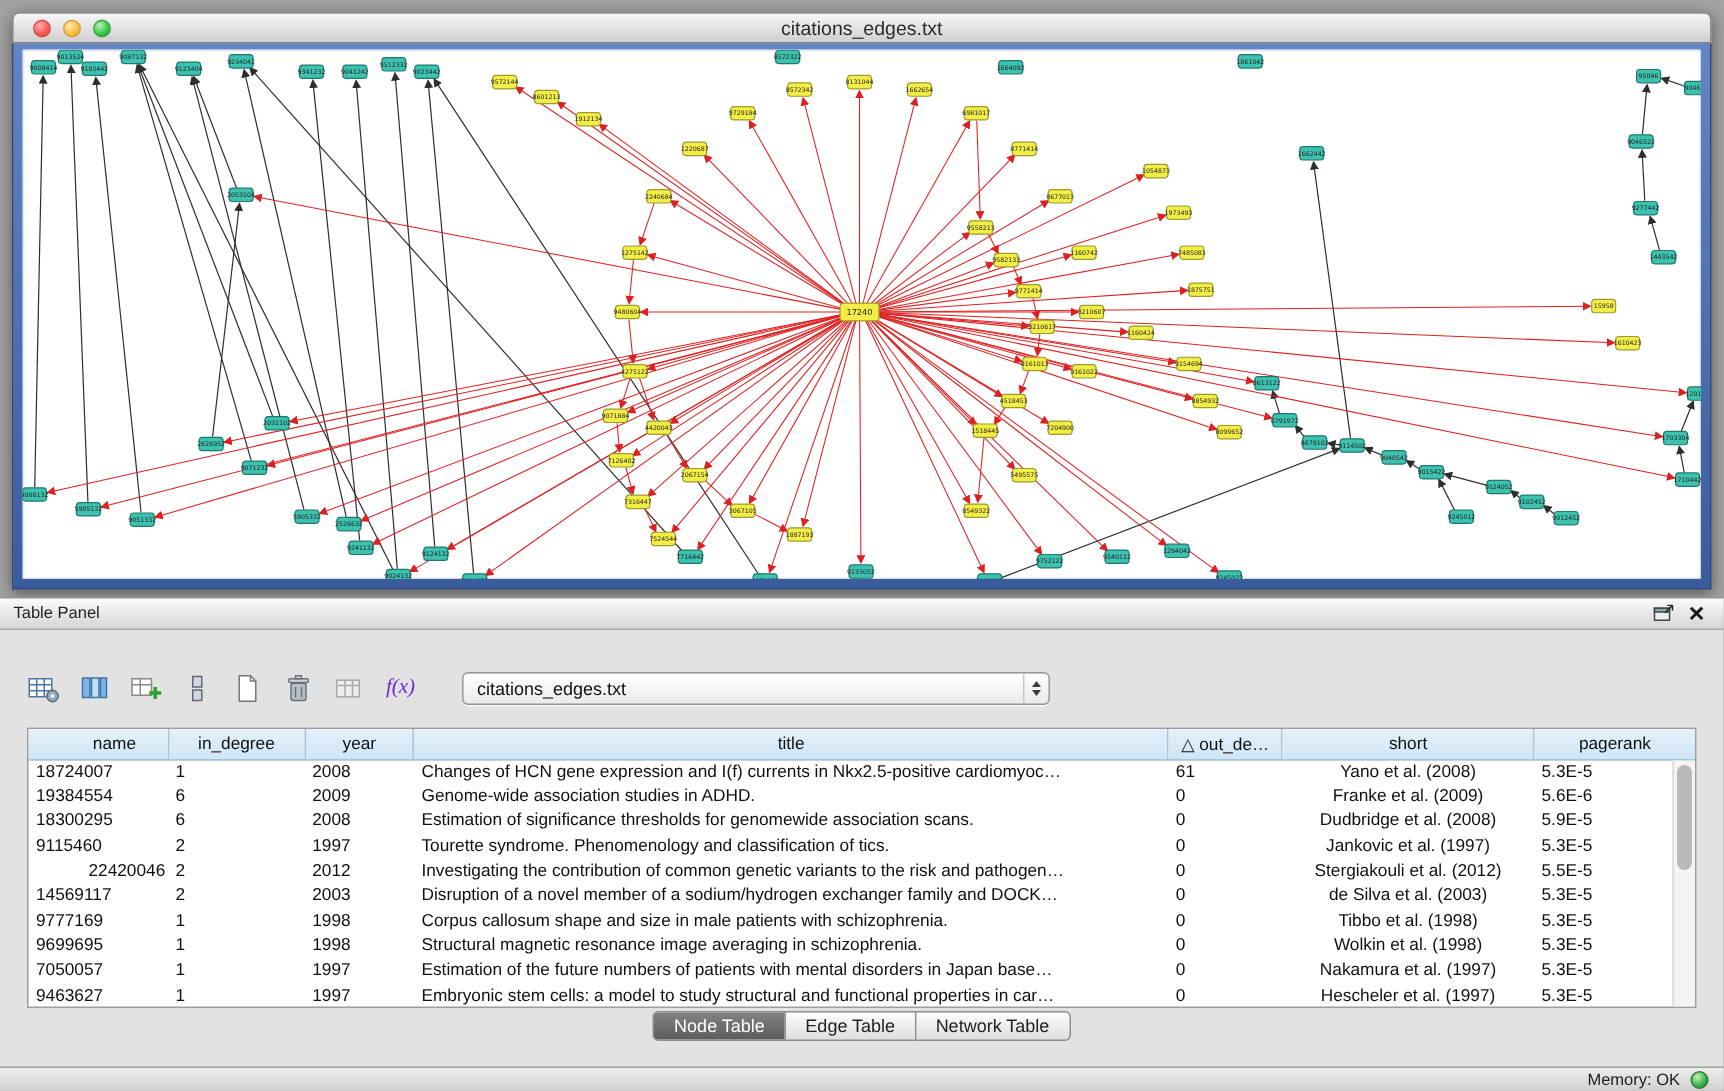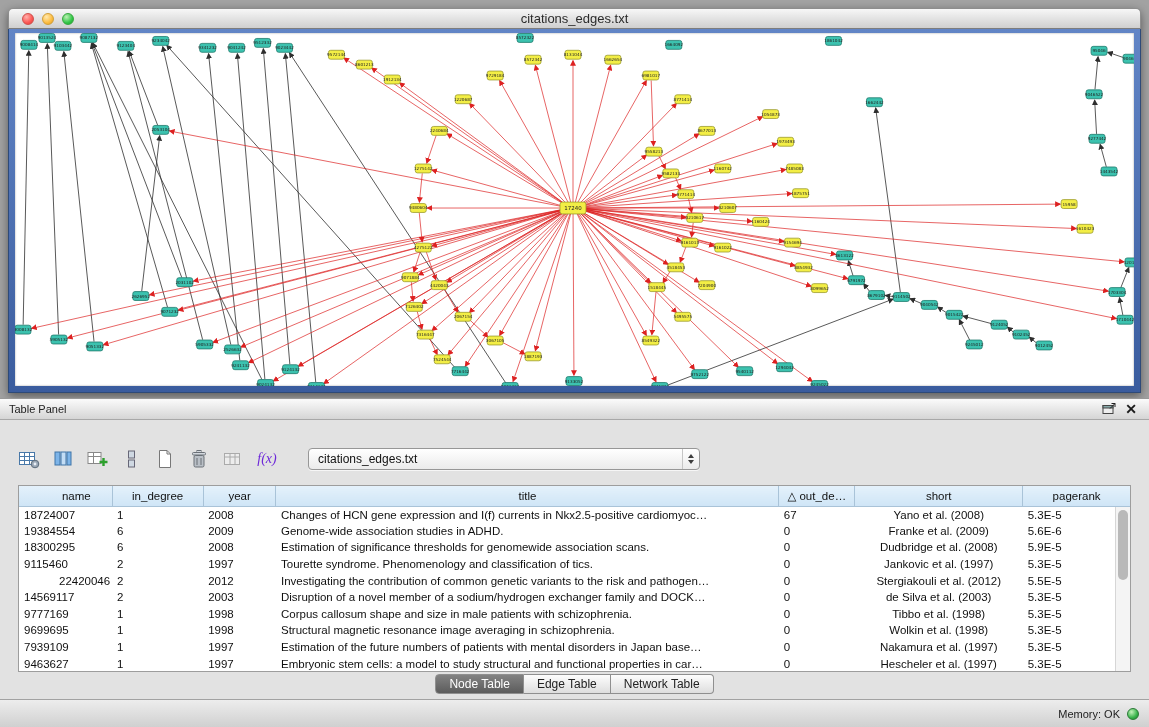--- a/index.html
+++ b/index.html
@@ -97,21 +97,21 @@
     height:20px; padding:0 13px; font-size:12px; color:#222;
     background:linear-gradient(#fdfdfd,#dedede);
     border:1px solid #8f8f8f; border-left:none;
     display:flex; align-items:center;
   }
   .tab:first-child { border-left:1px solid #8f8f8f; border-radius:4px 0 0 4px; }
   .tab:last-child  { border-radius:0 4px 4px 0; }
   .tab.sel { background:linear-gradient(#828282,#5c5c5c); color:#fff; }
 
   .statusbar {
-    position:absolute; left:0; right:0; bottom:0; height:28px;
+    position:absolute; left:0; right:0; bottom:0; height:16px;
     background:linear-gradient(#ededed,#d0d0d0);
     border-top:1px solid #a2a2a2;
     display:flex; align-items:center; justify-content:flex-end;
     padding-right:10px; gap:7px; font-size:11px; color:#222;padding-left:32px;
   }
   .memled { width:12px; height:12px; border-radius:50%;
     background:radial-gradient(circle at 35% 30%, #c4f2ba, #37b34a 60%, #1d7a2c);
     border:1px solid #2a7a35; }
 </style>
 </head>
@@ -768,21 +768,21 @@
             <th>short</th>
             <th>pagerank</th>
           </tr>
         </thead>
       <tbody id="tbody">
           <tr>
             <td style="text-align: left;">18724007</td>
             <td style="text-align: left;">1</td>
             <td style="text-align: left;">2008</td>
             <td style="text-align: left;">Changes of HCN gene expression and I(f) currents in Nkx2.5-positive cardiomyoc…</td>
-            <td style="text-align: left;">67</td>
+            <td style="text-align: left;">61</td>
             <td style="text-align: center;">Yano et al. (2008)</td>
             <td style="text-align: left;">5.3E-5</td>
           </tr>
           <tr>
             <td style="text-align: left;">19384554</td>
             <td style="text-align: left;">6</td>
             <td style="text-align: left;">2009</td>
             <td style="text-align: left;">Genome-wide association studies in ADHD.</td>
             <td style="text-align: left;">0</td>
             <td style="text-align: center;">Franke et al. (2009)</td>
@@ -836,21 +836,21 @@
           <tr>
             <td style="text-align: left;">9699695</td>
             <td style="text-align: left;">1</td>
             <td style="text-align: left;">1998</td>
             <td style="text-align: left;">Structural magnetic resonance image averaging in schizophrenia.</td>
             <td style="text-align: left;">0</td>
             <td style="text-align: center;">Wolkin et al. (1998)</td>
             <td style="text-align: left;">5.3E-5</td>
           </tr>
           <tr>
-            <td style="text-align: left;">7939109</td>
+            <td style="text-align: left;">7050057</td>
             <td style="text-align: left;">1</td>
             <td style="text-align: left;">1997</td>
             <td style="text-align: left;">Estimation of the future numbers of patients with mental disorders in Japan base…</td>
             <td style="text-align: left;">0</td>
             <td style="text-align: center;">Nakamura et al. (1997)</td>
             <td style="text-align: left;">5.3E-5</td>
           </tr>
           <tr>
             <td style="text-align: left;">9463627</td>
             <td style="text-align: left;">1</td>

